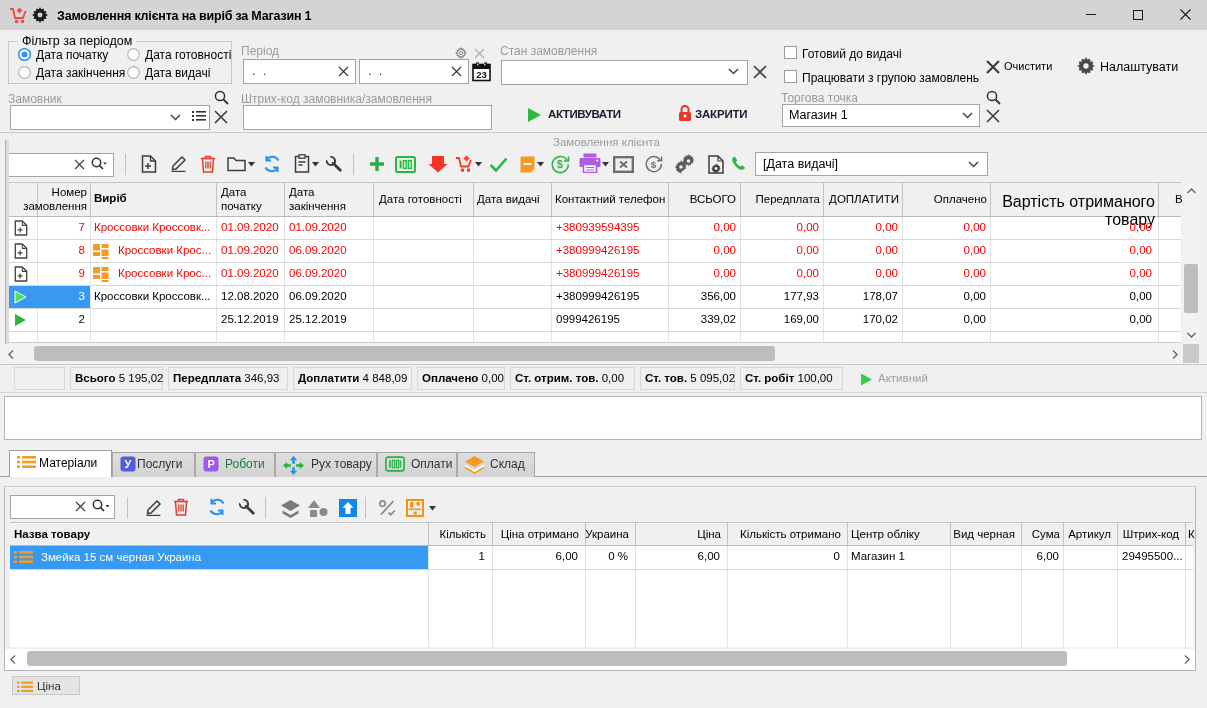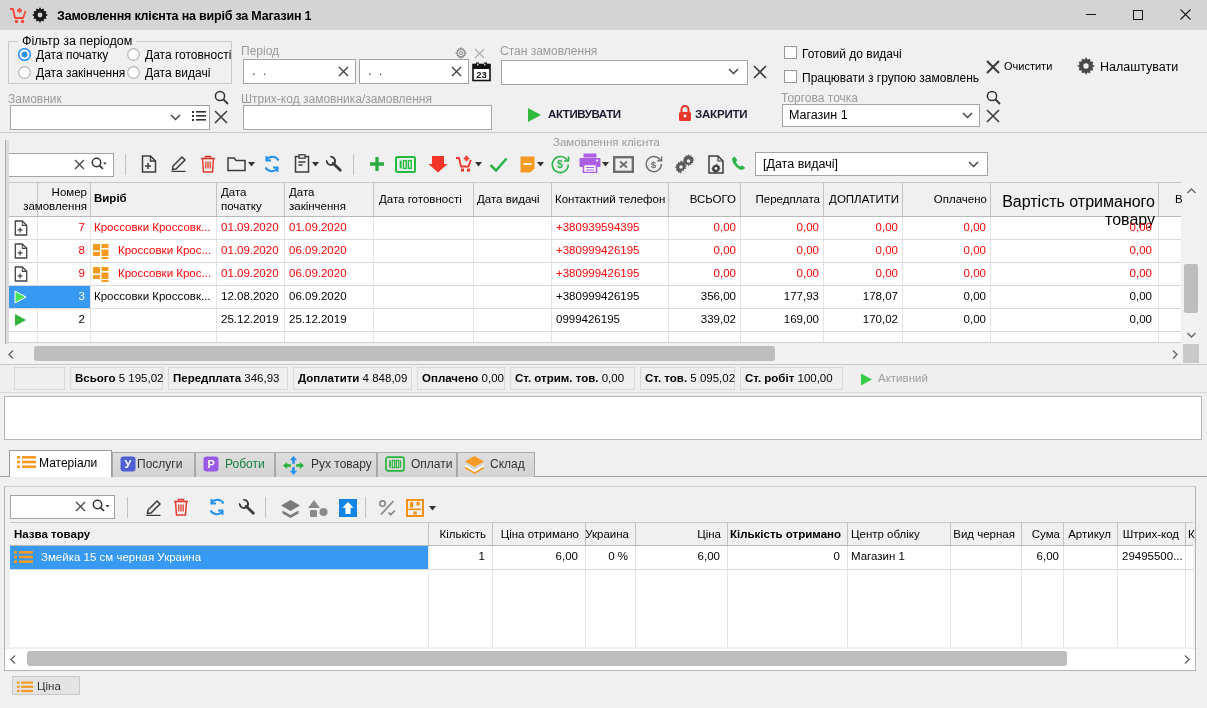--- a/index.html
+++ b/index.html
@@ -791,21 +791,21 @@
     <div class="abs" style="left:1185px;top:522px;width:1px;height:23px;background:#c2c2c2;"></div>
     <div class="abs" style="left:1185px;top:545px;width:1px;height:102px;background:#e4e4e4;"></div>
     <div class="abs" style="left:10px;top:545px;width:1183px;height:1px;background:#b9b9b9;"></div>
     <div class="abs" style="left:10px;top:569px;width:1183px;height:1px;background:#d9d9d9;"></div>
     <div class="abs" style="left:10px;top:546px;width:418px;height:23px;background:#3799f2;"></div>
     <div class="abs" style="left:14px;top:528px;width:150px;font-size:11.5px;text-align:left;white-space:nowrap;"><b>Назва товару</b></div>
     <div class="abs" style="left:400px;top:528px;width:86px;font-size:11.5px;text-align:right;white-space:nowrap;">Кількість</div>
     <div class="abs" style="left:480px;top:528px;width:99px;font-size:11.5px;text-align:right;white-space:nowrap;">Ціна отримано</div>
     <div class="abs" style="left:560px;top:528px;width:69px;font-size:11.5px;text-align:right;white-space:nowrap;">Украина</div>
     <div class="abs" style="left:640px;top:528px;width:81px;font-size:11.5px;text-align:right;white-space:nowrap;">Ціна</div>
-    <div class="abs" style="left:730px;top:528px;width:111px;font-size:11.5px;text-align:right;white-space:nowrap;font-weight:bold;">Кількість отримано</div>
+    <div class="abs" style="left:730px;top:528px;width:111px;font-size:11.5px;text-align:right;white-space:nowrap;">Кількість отримано</div>
     <div class="abs" style="left:851px;top:528px;width:90px;font-size:11.5px;text-align:left;white-space:nowrap;">Центр обліку</div>
     <div class="abs" style="left:930px;top:528px;width:85px;font-size:11.5px;text-align:right;white-space:nowrap;">Вид черная</div>
     <div class="abs" style="left:1000px;top:528px;width:60px;font-size:11.5px;text-align:right;white-space:nowrap;">Сума</div>
     <div class="abs" style="left:1060px;top:528px;width:51px;font-size:11.5px;text-align:right;white-space:nowrap;">Артикул</div>
     <div class="abs" style="left:1110px;top:528px;width:69px;font-size:11.5px;text-align:right;white-space:nowrap;">Штрих-код</div>
     <div class="abs" style="left:1188px;top:528px;width:10px;font-size:11.5px;text-align:left;white-space:nowrap;">К</div>
     <div class="abs" style="left:14px;top:550px;">
       <svg width="19" height="14">
         <g fill="#f59a23">
           <rect x="0" y="1" width="3" height="2.6"></rect>

